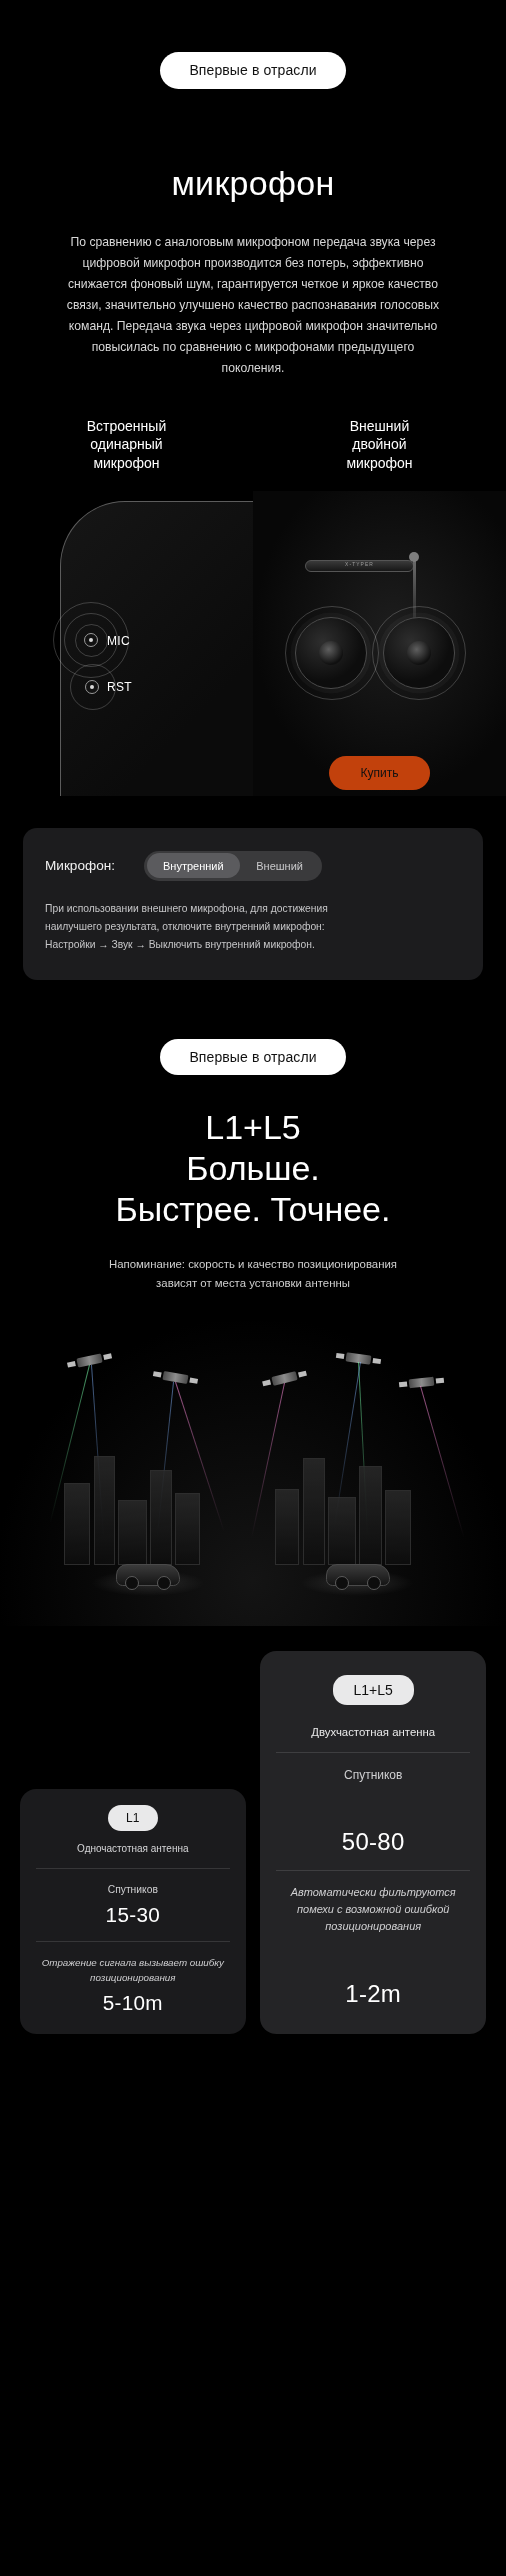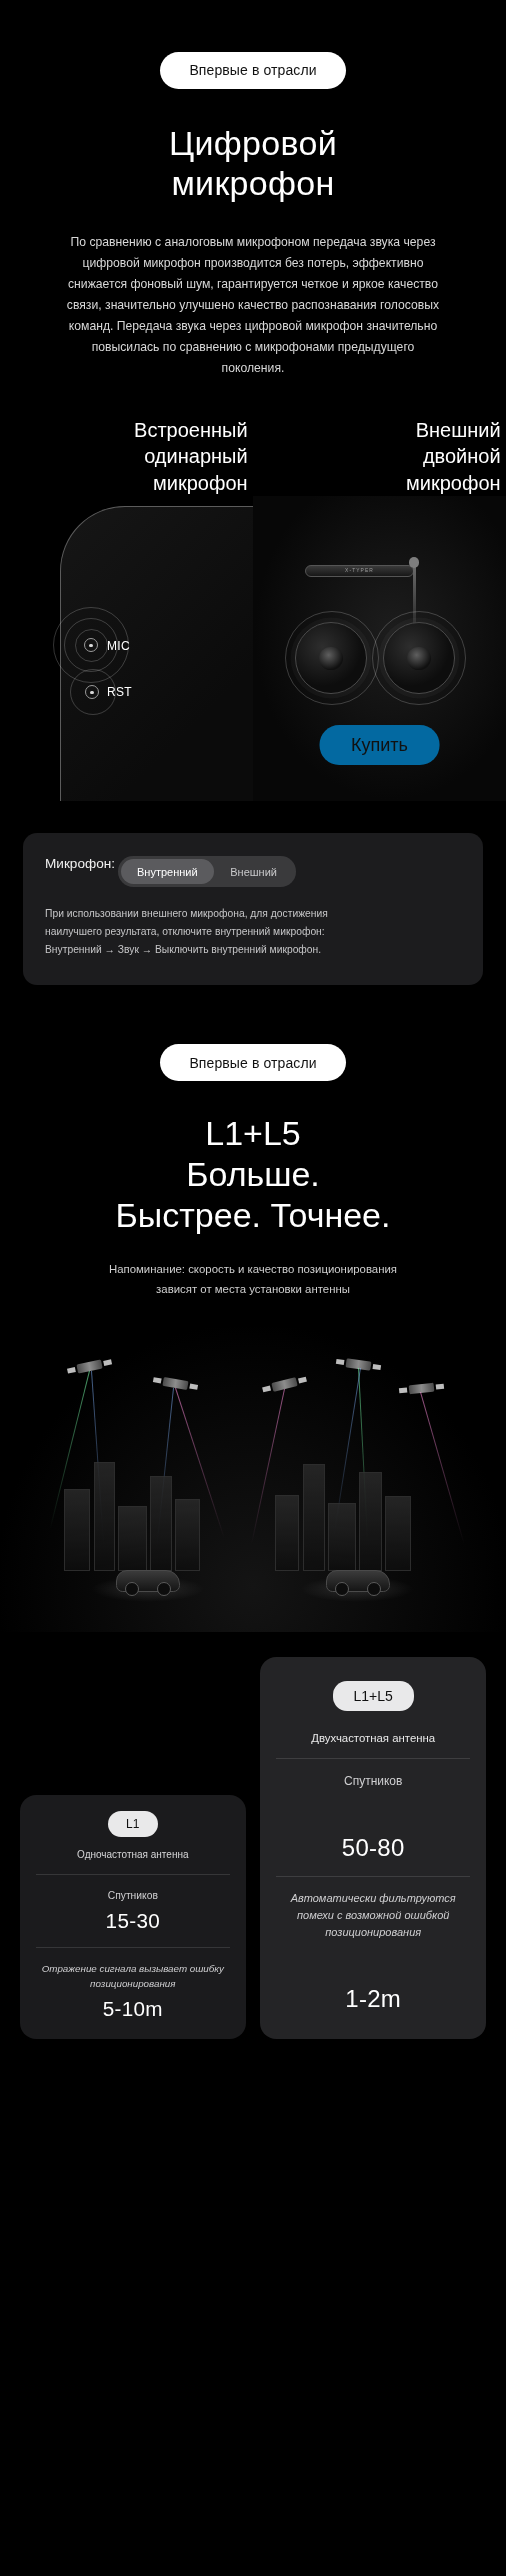--- a/index.html
+++ b/index.html
@@ -51,24 +51,24 @@
   }
 
   
   .compare {
     margin-top: 38px;
     display: flex;
     width: 506px;
   }
   .panel { width: 253px; position: relative; }
   .panel h3 {
-    font-size: 20px;
+    font-size: 14px;
     line-height: 1.33;
     font-weight: 400;
-    text-align: right;
+    text-align: center;
     padding: 0 5.4px;
     min-height: 74px;
   }
   .panel .art {
     position: relative;
     height: 305px;
     overflow: hidden;
   }
 
   
@@ -149,42 +149,42 @@
     position:absolute; left:50%; top:50%;
     width:34%; height:34%; margin:-17% 0 0 -17%;
     border-radius:50%;
     background: radial-gradient(circle at 40% 35%, #5f5f5f, #101010 70%);
   }
 
   .buy-btn {
     position: absolute;
     left: 50%;
     transform: translateX(-50%);
-    bottom: 36px;
-    background:#0369a1;
+    bottom: 6px;
+    background:#c2410c;
     color:#111;
     border:none;
     border-radius:19.6px;
-    font-size:18px;
+    font-size:12px;
     padding: 9.8px 32px;
     cursor:pointer;
     font-family:"Liberation Sans", sans-serif;
   }
 
   
   .toggle-card {
     margin: 32px 23px 0;
     background:#1c1c1e;
     border-radius:14px;
     padding: 23px 22px 26px;
   }
   .toggle-row {
     display:flex;
-    align-items:flex-start;
-    gap: 3px;
+    align-items:center;
+    gap: 29px;
   }
   .toggle-label { font-size: 13.6px; color:#f1f1f1; }
   .switcher {
     display:flex;
     background:#3a3a3c;
     border-radius: 15.2px;
     padding: 2.7px;
   }
   .switcher .opt {
     font-size: 11px;
@@ -354,21 +354,21 @@
 
 <div class="page">
 
   <section class="sec1">
 
     <div class="center">
       <span class="badge-pill">Впервые в отрасли</span>
     </div>
 
     <h1 class="headline center">
-      <span>Цифровой</span><br>
+      <br>
       <span>микрофон</span>
     </h1>
 
     <p class="para">По сравнению с аналоговым микрофоном передача звука через цифровой микрофон производится без потерь, эффективно снижается фоновый шум, гарантируется четкое и яркое качество связи, значительно улучшено качество распознавания голосовых команд. Передача звука через цифровой микрофон значительно повысилась по сравнению с микрофонами предыдущего поколения.</p>
 
     <div class="compare">
 
       <div class="panel">
         <h3>
           <span>Встроенный</span><br>
@@ -419,21 +419,21 @@
       <div class="toggle-row">
         <span class="toggle-label">Микрофон:</span>
         <div class="switcher">
           <span class="opt active">Внутренний</span>
           <span class="opt">Внешний</span>
         </div>
       </div>
       <div class="toggle-note">
         <span>При использовании внешнего микрофона, для достижения</span><br>
         <span>наилучшего результата, отключите внутренний микрофон:</span><br>
-        <span>Внутренний → Звук → Выключить внутренний микрофон.</span>
+        <span>Настройки → Звук → Выключить внутренний микрофон.</span>
       </div>
     </div>
   </section>
 
   <section class="sec2">
 
     <div class="center">
       <span class="badge-pill">Впервые в отрасли</span>
     </div>
 

